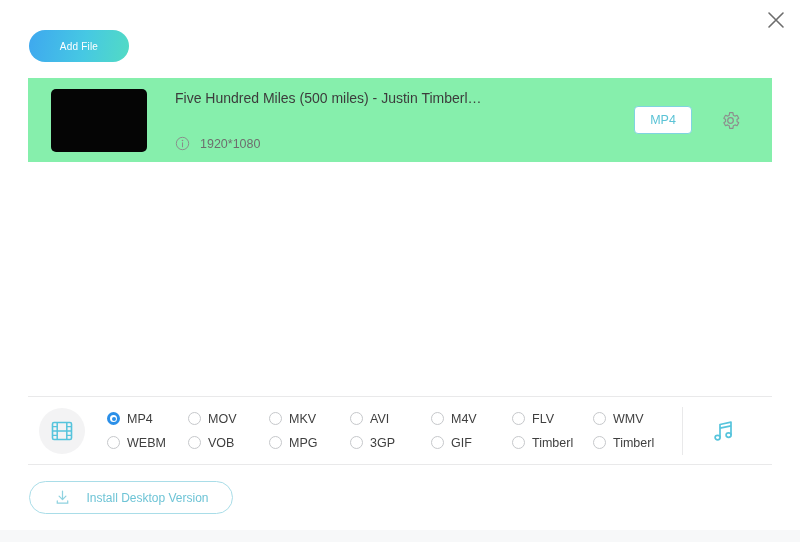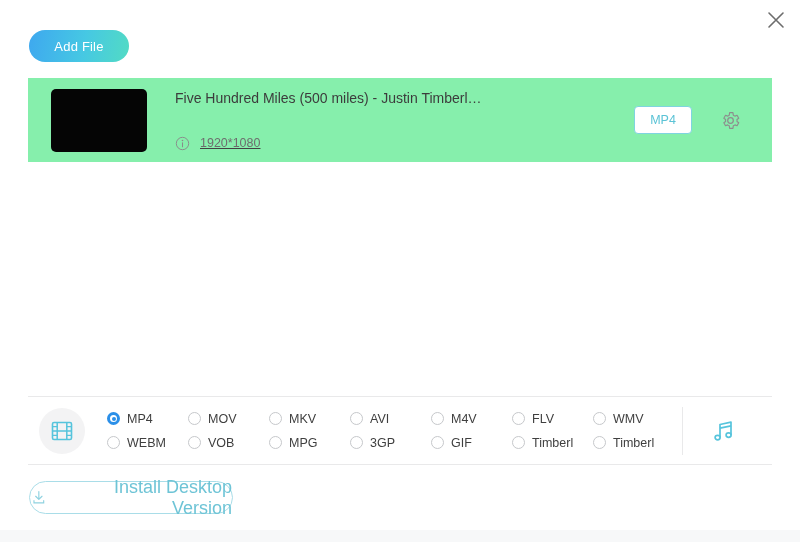--- a/index.html
+++ b/index.html
@@ -51,21 +51,21 @@
     top: 30px;
   }
   .btn-gradient {
     display: inline-flex;
     align-items: center;
     justify-content: center;
     background: linear-gradient(100deg, #3ea8ef 0%, #46c8e3 55%, #52dbc4 100%);
     color: #ffffff;
     border: none;
     border-radius: 18px;
-    font-size: 13px;
+    font-size: 10px;
     letter-spacing: .2px;
     cursor: pointer;
     font-family: "Liberation Sans", sans-serif;
   }
   .addfile-btn {
     width: 100px;
     height: 32px;
   }
 
   
@@ -98,24 +98,23 @@
     font-size: 14px;
     color: #3c3c3c;
     white-space: nowrap;
     overflow: hidden;
     text-overflow: ellipsis;
     max-width: 430px;
     line-height: 18px;
   }
   .file-sub {
     display: flex;
-    align-items: flex-start;
+    align-items: flex-end;
     margin-top: 29px;
     gap: 10px;
-    text-decoration: underline;
   }
   .info-icon {
     width: 15px;
     height: 15px;
     flex: 0 0 auto;
   }
   .file-res {
     font-size: 12.5px;
     color: #6e6e6e;
   }
@@ -246,21 +245,21 @@
     width: 204px;
     height: 33px;
     border: 1px solid #a9dde8;
     border-radius: 17px;
     background: #ffffff;
     display: flex;
     align-items: center;
     justify-content: center;
     gap: 14px;
     color: #6ec4d6;
-    font-size: 18px;
+    font-size: 12px;
     cursor: pointer;
     box-sizing: border-box;
     font-family: "Liberation Sans", sans-serif;
     text-align: right;
   }
   .convert-btn {
     position: absolute;
     right: 28px;
     top: 482px;
     width: 112px;

